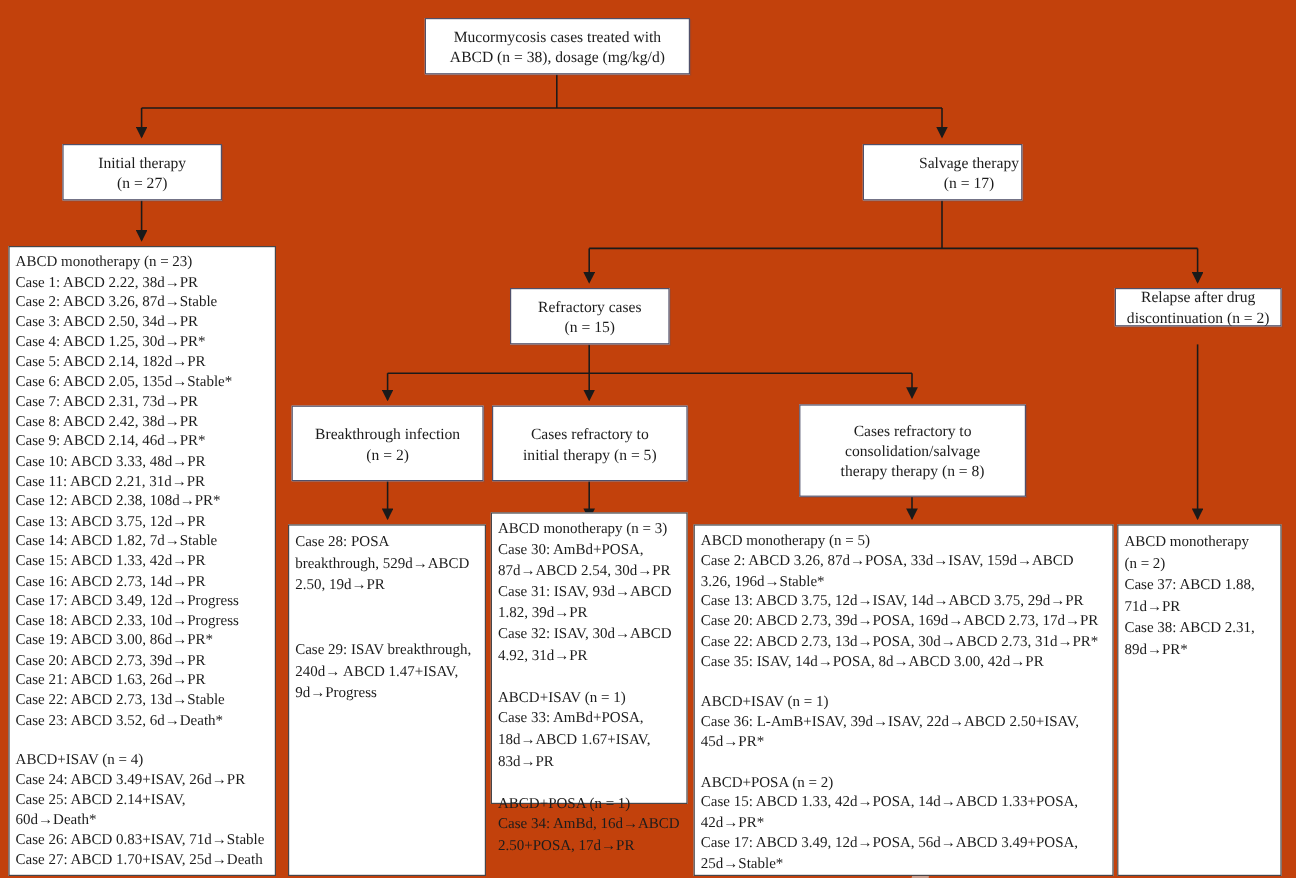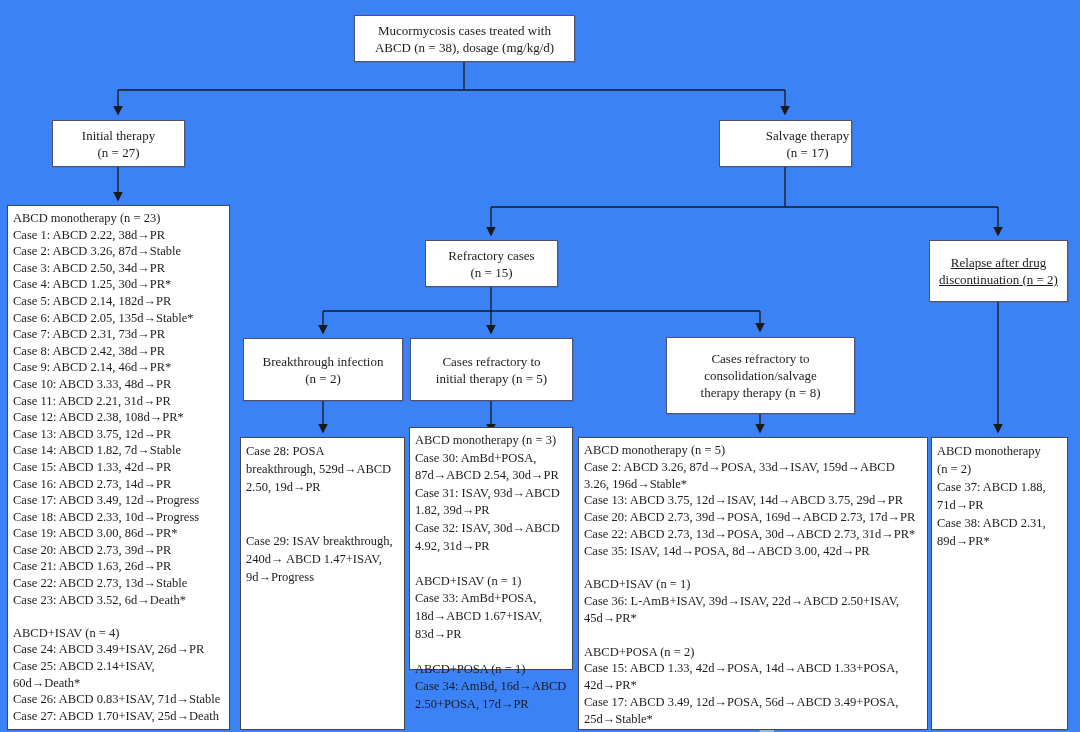--- a/index.html
+++ b/index.html
@@ -1,17 +1,17 @@
 <!DOCTYPE html>
 <html><head>
 <meta charset="utf-8">
 <style>
   html,body{margin:0;padding:0;background:#ffffff;}
   .stage{
-    position:relative;width:1080px;height:732px;background:#3b82f6;
+    position:relative;width:1080px;height:732px;background:#c2410c;
     font-family:"Liberation Serif","DejaVu Serif",serif;color:#1c1c1c;
     overflow:hidden;
   }
   svg.connectors{position:absolute;left:0;top:0;width:1080px;height:732px;pointer-events:none;}
   .node{
     position:absolute;background:#fff;border:1.5px solid #50506a;
     display:flex;flex-direction:column;justify-content:center;align-items:center;
     text-align:center;font-size:13px;line-height:17px;box-sizing:border-box;
     box-shadow:1px 1px 0 rgba(80,80,106,0.25);
   }
@@ -81,21 +81,21 @@
   <div class="node" style="left:719px;top:120px;width:133px;height:47px;padding-left:44px;">
       <div class="line">Salvage therapy</div>
       <div class="line">(n = 17)</div>
     </div>
 
   <div class="node" style="left:425px;top:240px;width:133px;height:47px;">
       <div class="line">Refractory cases</div>
       <div class="line">(n = 15)</div>
     </div>
 
-  <div class="node" style="left:929px;top:240px;width:139px;height:62px;text-decoration:underline;">
+  <div class="node" style="left:929px;top:240px;width:139px;height:32px;">
       <div class="line">Relapse after drug</div>
       <div class="line">discontinuation (n = 2)</div>
     </div>
 
   <div class="node" style="left:243px;top:338px;width:160px;height:63px;">
       <div class="line">Breakthrough infection</div>
       <div class="line">(n = 2)</div>
     </div>
 
   <div class="node" style="left:410px;top:338px;width:163px;height:63px;">

